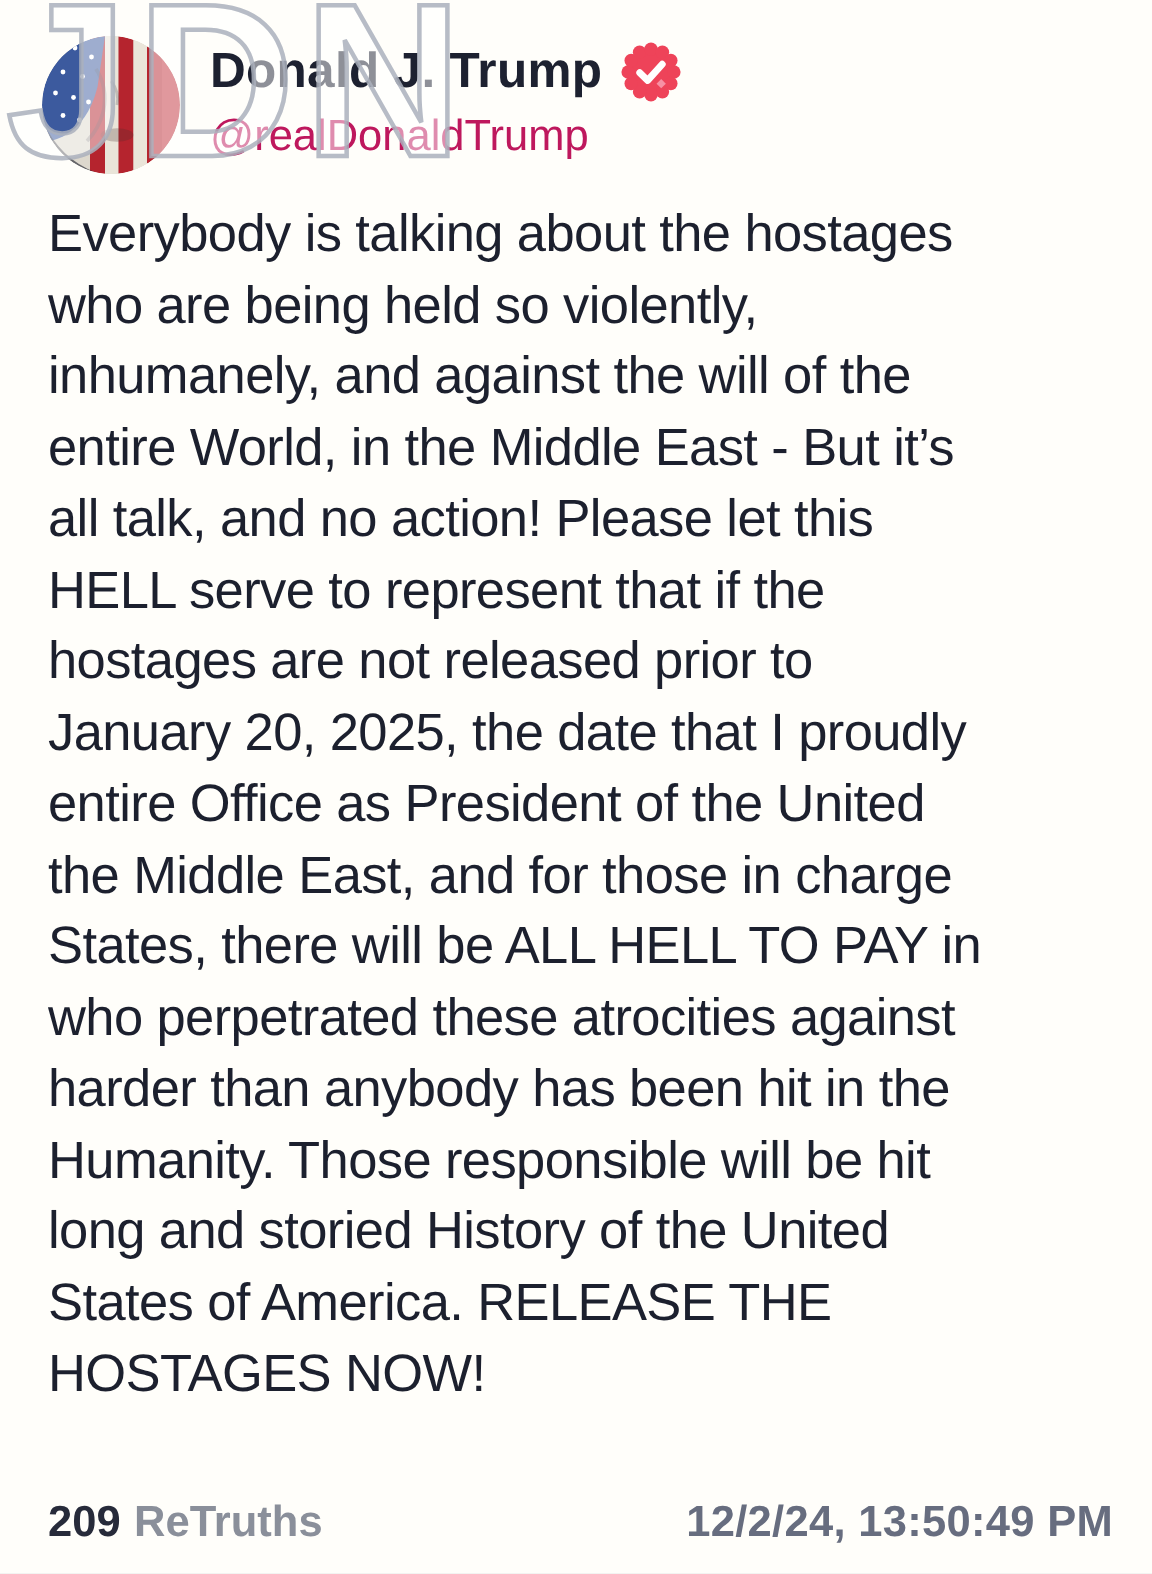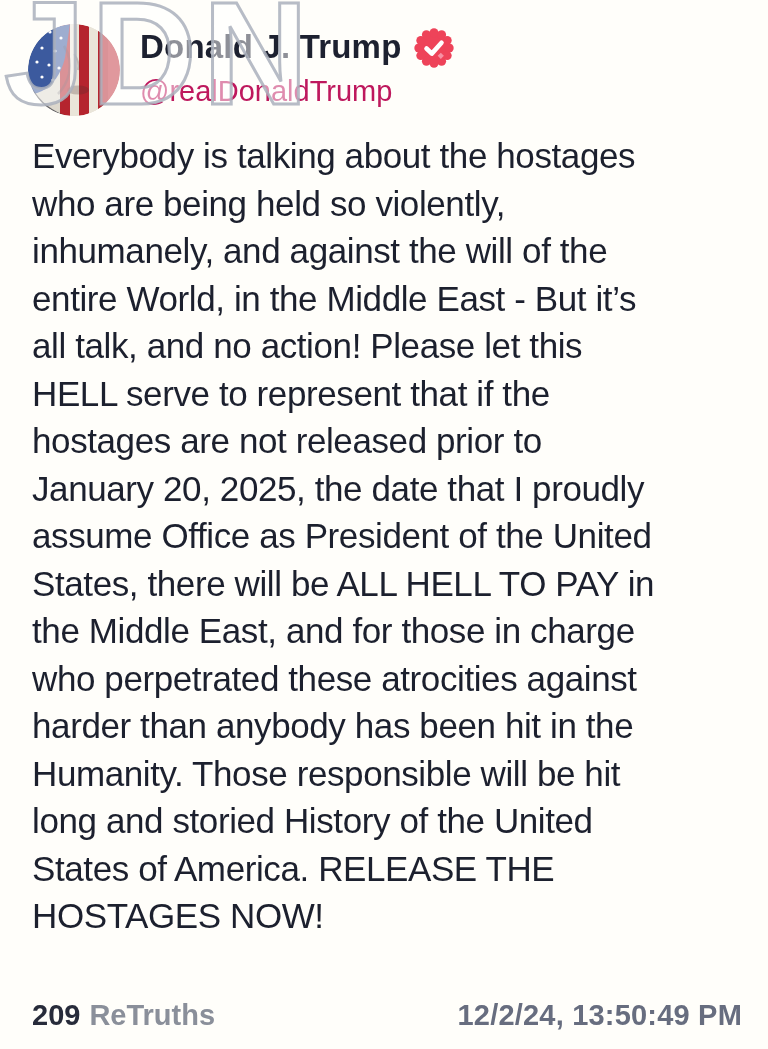--- a/index.html
+++ b/index.html
@@ -129,23 +129,23 @@
 
   <div class="body">
       <div class="body-line">Everybody is talking about the hostages</div>
       <div class="body-line">who are being held so violently,</div>
       <div class="body-line">inhumanely, and against the will of the</div>
       <div class="body-line">entire World, in the Middle East - But it’s</div>
       <div class="body-line">all talk, and no action! Please let this</div>
       <div class="body-line">HELL serve to represent that if the</div>
       <div class="body-line">hostages are not released prior to</div>
       <div class="body-line">January 20, 2025, the date that I proudly</div>
-      <div class="body-line">assume Office as President of the United</div>
+      <div class="body-line">entire Office as President of the United</div>
+      <div class="body-line">the Middle East, and for those in charge</div>
       <div class="body-line">States, there will be ALL HELL TO PAY in</div>
-      <div class="body-line">the Middle East, and for those in charge</div>
       <div class="body-line">who perpetrated these atrocities against</div>
       <div class="body-line">harder than anybody has been hit in the</div>
       <div class="body-line">Humanity. Those responsible will be hit</div>
       <div class="body-line">long and storied History of the United</div>
       <div class="body-line">States of America. RELEASE THE</div>
       <div class="body-line">HOSTAGES NOW!</div>
     </div>
 
   <div class="footer">
     <div class="stats">

